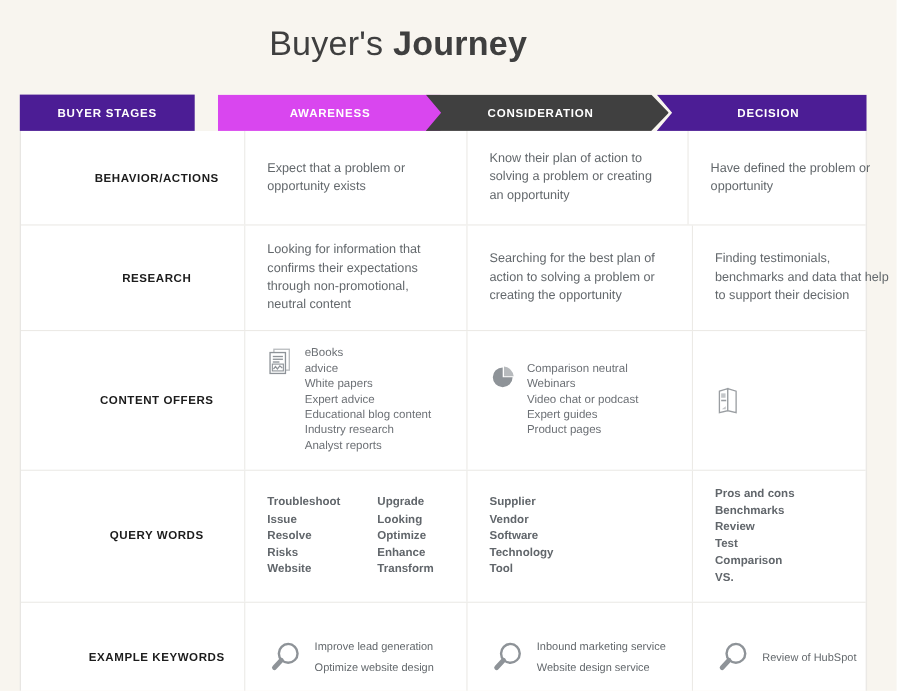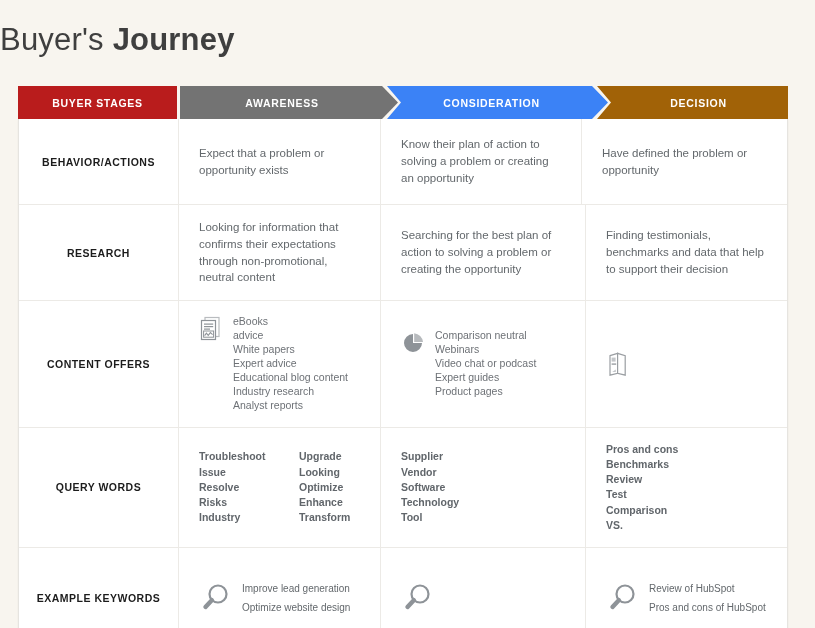--- a/index.html
+++ b/index.html
@@ -20,21 +20,21 @@
     height: 628px;
     background: #f8f5ef;
   }
 
   
   .title {
     position: absolute;
     left: 0;
     top: 22px;
     width: 724px;
-    text-align: left;
+    text-align: center;
     font-size: 31px;
     color: #3f3f3f;
     letter-spacing: 0.2px;
     white-space: nowrap;
   }
   .title .light { font-weight: 300; }
   .title .bold  { font-weight: 700; }
 
   
   .chart {
@@ -61,40 +61,40 @@
     font-weight: 700;
     letter-spacing: 0.7px;
     box-sizing: border-box;
   }
   .hdr-label { pointer-events: none; }
 
   
   .hdr-stages {
     left: 0;
     width: 159px;
-    background: #b91c1c;
+    background: #4c1d95;
   }
   
   .hdr-arrow {
     clip-path: polygon(0 0, calc(100% - 16px) 0, 100% 50%, calc(100% - 16px) 100%, 0 100%);
   }
   .hdr-awareness {
-    left: 162px;
+    left: 180px;
     width: 218px;
-    background: #737373;
+    background: #d946ef;
   }
   .hdr-consideration {
     left: 369px;
     width: 221px;
-    background: #3b82f6;
+    background: #404040;
   }
   .hdr-decision {
     left: 579px;
     width: 191px;
-    background: #a16207;
+    background: #4c1d95;
     clip-path: none;
   }
   .hdr-awareness .hdr-label    { margin-right: 14px; }
   .hdr-consideration .hdr-label{ margin-right: 12px; }
   .hdr-decision .hdr-label     { margin-left: 12px; }
   
   .hdr-notch-left {
     clip-path: polygon(0 0, 100% 0, 100% 100%, 0 100%, 14px 50%);
   }
 
@@ -122,20 +122,21 @@
     width: 160px;
     flex: 0 0 160px;
     display: flex;
     align-items: center;
     justify-content: center;
     font-size: 10.5px;
     font-weight: 700;
     color: #1c1c1c;
     letter-spacing: 0.5px;
     padding: 14px 6px;
+    margin-left: 44px;
   }
   .c-aware  { width: 202px; flex: 0 0 202px; }
   .c-consid { width: 205px; flex: 0 0 205px; }
   .c-decide { width: 201px; flex: 0 0 201px; }
 
   .para {
     font-size: 11.5px;
     line-height: 1.46;
     color: #63686c;
   }
@@ -333,21 +334,21 @@
       <div class="row row-query">
         <div class="cell c-label">QUERY WORDS</div>
 
         <div class="cell c-aware">
           <div class="query-cols">
             <ul class="query-list">
               <li>Troubleshoot</li>
               <li>Issue</li>
               <li>Resolve</li>
               <li>Risks</li>
-              <li>Industry</li>
+              <li>Website</li>
             </ul>
             <ul class="query-list">
               <li>Upgrade</li>
               <li>Looking</li>
               <li>Optimize</li>
               <li>Enhance</li>
               <li>Transform</li>
             </ul>
           </div>
         </div>
@@ -399,35 +400,38 @@
 
         <div class="cell c-consid">
           <div class="kw-wrap">
             <span class="mag-box">
               <svg viewBox="0 0 34 34" width="34" height="34" aria-hidden="true">
                 <circle cx="19" cy="13" r="8.5" fill="none" stroke="#8e9398" stroke-width="2.2"></circle>
                 <path d="M15.5 8.5 A6 6 0 0 1 22.5 7.6" fill="none" stroke="#ffffff" stroke-width="1.6" stroke-linecap="round"></path>
                 <line x1="12.8" y1="19.2" x2="6.5" y2="26" stroke="#8e9398" stroke-width="4.4" stroke-linecap="round"></line>
               </svg>
             </span>
+            <ul class="kw-list">
+              <li>Inbound marketing service</li>
+              <li>Website design service</li>
+            </ul>
           </div>
         </div>
 
         <div class="cell c-decide">
           <div class="kw-wrap">
             <span class="mag-box">
               <svg viewBox="0 0 34 34" width="34" height="34" aria-hidden="true">
                 <circle cx="19" cy="13" r="8.5" fill="none" stroke="#8e9398" stroke-width="2.2"></circle>
                 <path d="M15.5 8.5 A6 6 0 0 1 22.5 7.6" fill="none" stroke="#ffffff" stroke-width="1.6" stroke-linecap="round"></path>
                 <line x1="12.8" y1="19.2" x2="6.5" y2="26" stroke="#8e9398" stroke-width="4.4" stroke-linecap="round"></line>
               </svg>
             </span>
             <ul class="kw-list">
               <li>Review of HubSpot</li>
-              <li>Pros and cons of HubSpot</li>
             </ul>
           </div>
         </div>
       </div>
 
     </div>
   </div>
 </div>
 
 </body></html>

